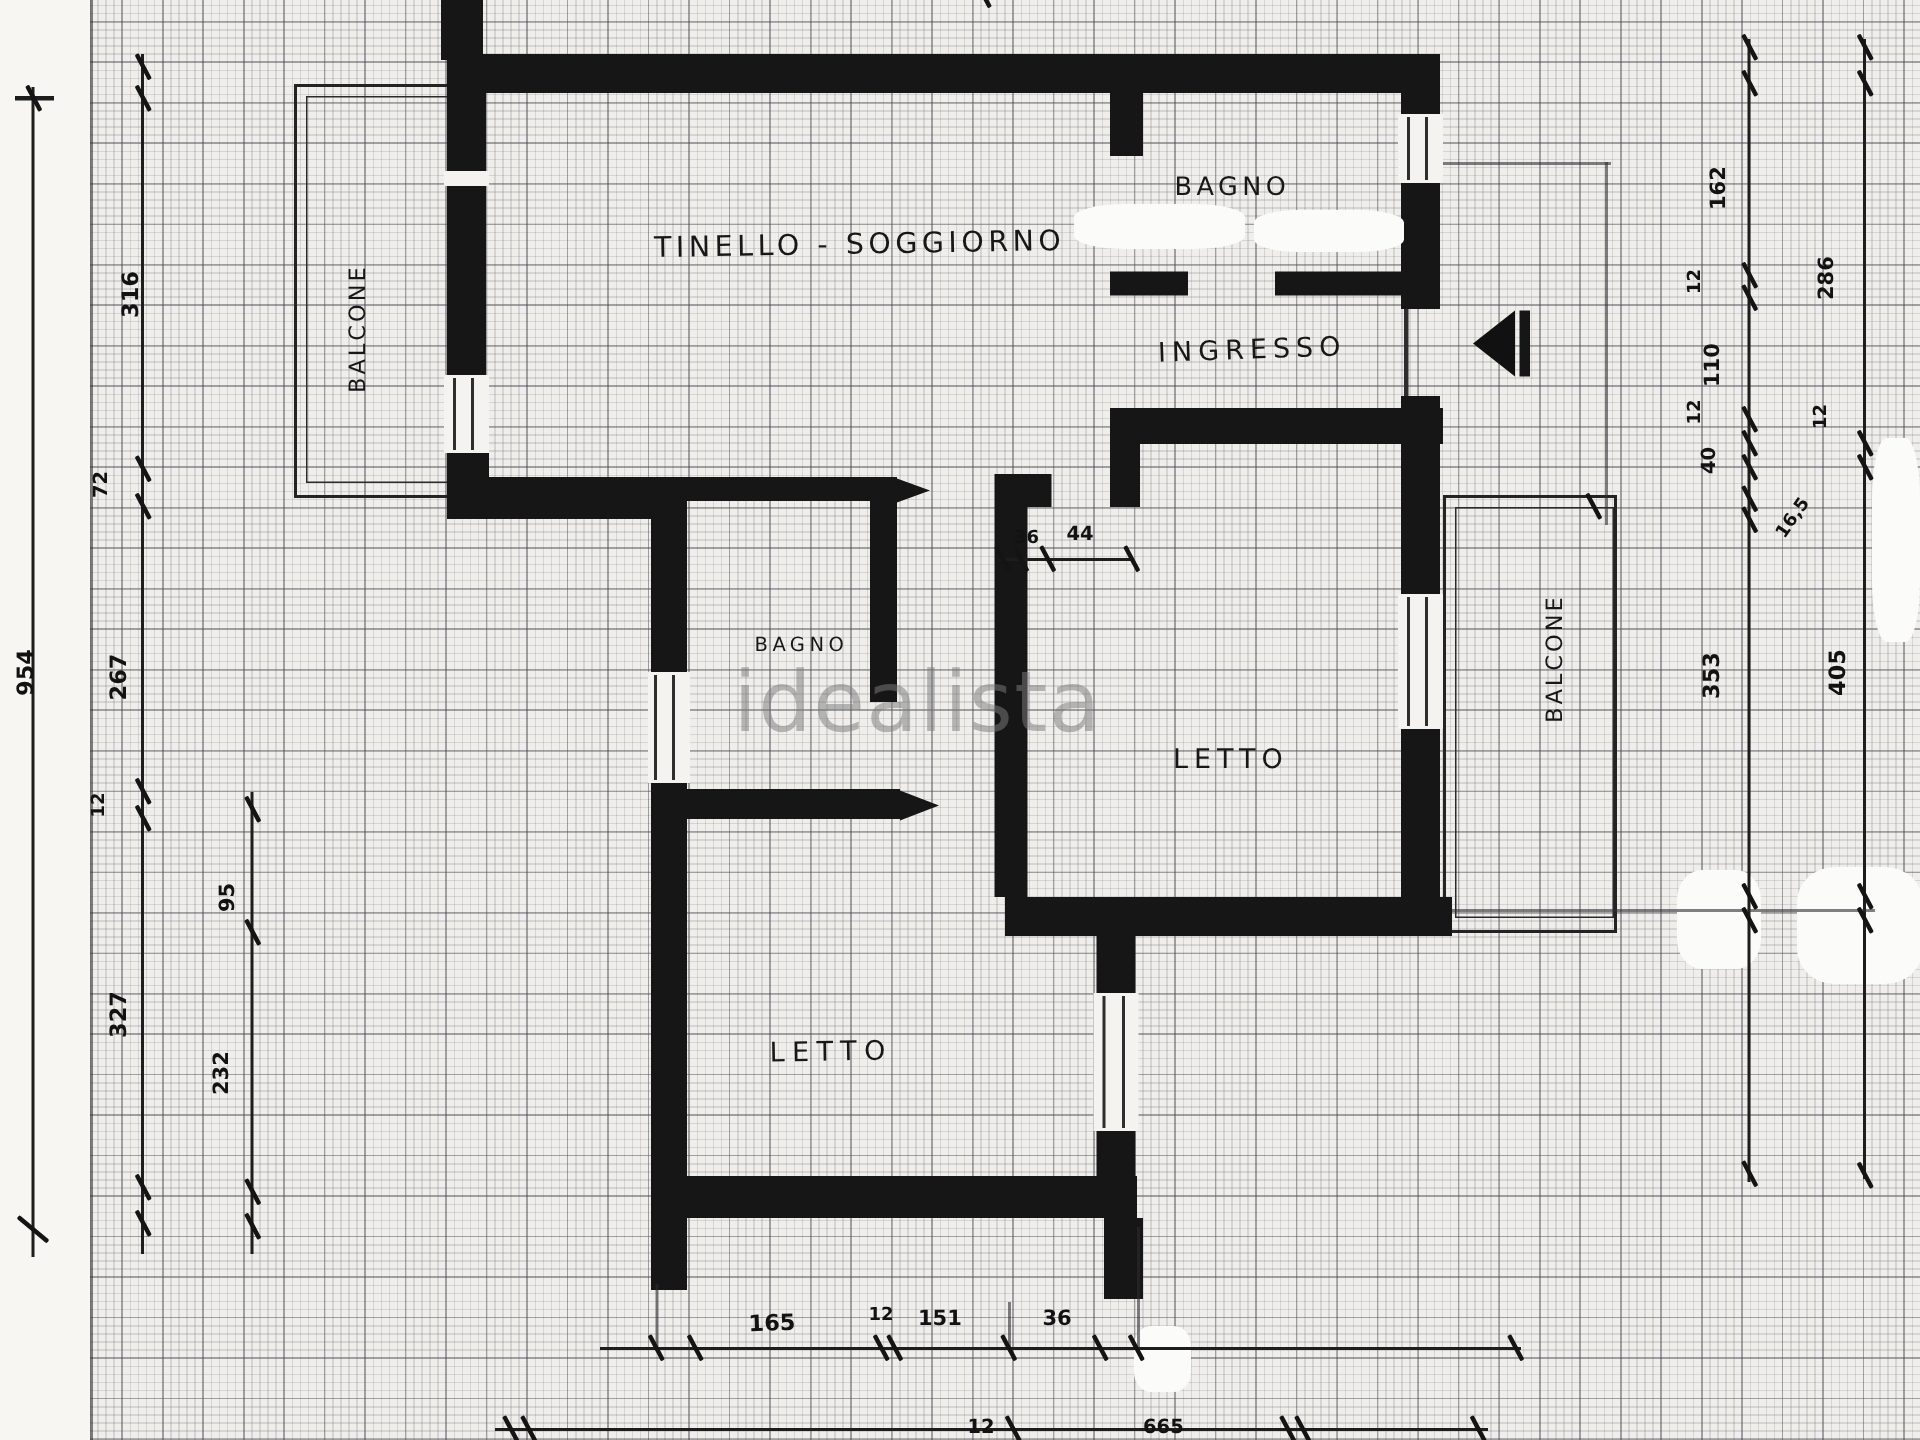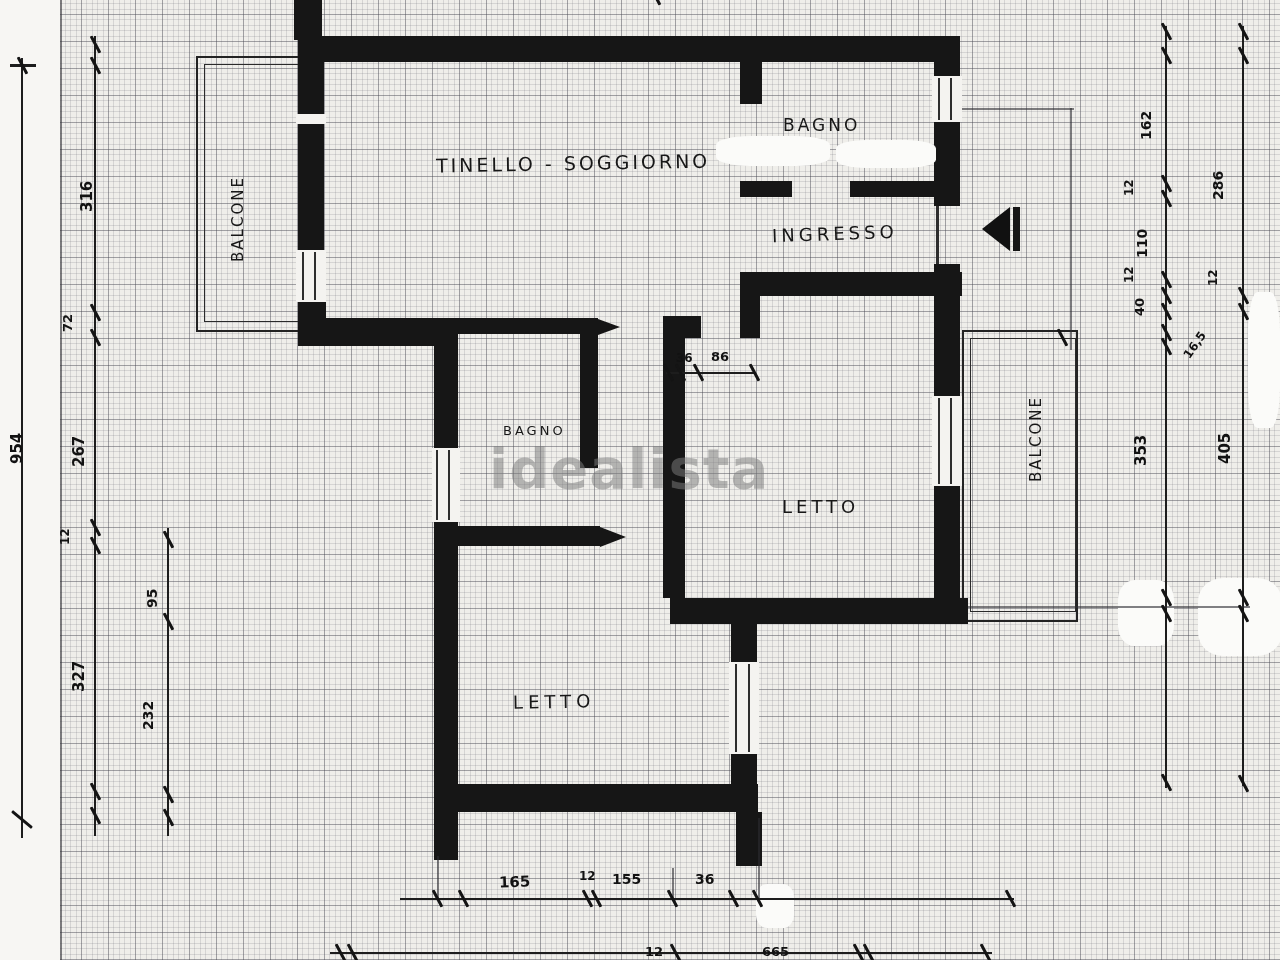--- a/index.html
+++ b/index.html
@@ -19,21 +19,21 @@
   .dl{position:absolute;background:#1d1d1d;}
   .t{position:absolute;width:19px;height:3px;background:#141414;border-radius:1px;transform:rotate(62deg);}
   .win{position:absolute;background:#f4f3f0;}
   .wo{position:absolute;background:#fbfbf9;border-radius:30%;}
   .balc{position:absolute;border:2px solid #232323;}
   .balci{position:absolute;border:1px solid #2a2a2a;}
   .lbl{position:absolute;color:#171717;font-weight:500;white-space:nowrap;}
   .lblv{position:absolute;color:#171717;font-weight:500;white-space:nowrap;transform:rotate(-90deg);transform-origin:0 0;}
   .dim{position:absolute;color:#121212;font-weight:600;white-space:nowrap;}
   .dimv{position:absolute;color:#121212;font-weight:600;white-space:nowrap;transform:rotate(-90deg);transform-origin:0 0;}
-  .wm{position:absolute;font-weight:700;color:rgba(125,125,125,.52);letter-spacing:1px;}
+  .wm{position:absolute;font-weight:400;color:rgba(125,125,125,.52);letter-spacing:1px;}
   .margin{position:absolute;background:#f7f6f3;}
   .tri{position:absolute;width:0;height:0;}
 </style>
 </head>
 <body>
 
 <div id="stage">
 
   <div class="margin" style="left:0;top:0;width:60px;height:960px"></div>
   <div class="lthin" style="left:60px;top:0;width:2px;height:960px"></div>
@@ -201,23 +201,23 @@
   <span class="dimv" style="left:1122px;top:196px;font-size:12px">12</span>
   <span class="dimv" style="left:1134px;top:258px;font-size:14px">110</span>
   <span class="dimv" style="left:1122px;top:283px;font-size:12px">12</span>
   <span class="dimv" style="left:1132px;top:316px;font-size:13px">40</span>
   <span class="dim" style="left:1180px;top:338px;font-size:12px;transform:rotate(-55deg)">16,5</span>
   <span class="dimv" style="left:1132px;top:466px;font-size:15px">353</span>
   <span class="dimv" style="left:1210px;top:200px;font-size:14px">286</span>
   <span class="dimv" style="left:1206px;top:286px;font-size:12px">12</span>
   <span class="dimv" style="left:1216px;top:464px;font-size:15px">405</span>
   <span class="dim" style="left:676px;top:351px;font-size:12px">36</span>
-  <span class="dim" style="left:711px;top:349px;font-size:13px">86</span>
+  <span class="dim" style="left:711px;top:349px;font-size:13px">44</span>
   <span class="dim" style="left:499px;top:873px;font-size:15px;transform:rotate(-2deg)">165</span>
   <span class="dim" style="left:579px;top:869px;font-size:12px">12</span>
-  <span class="dim" style="left:612px;top:871px;font-size:14px">155</span>
+  <span class="dim" style="left:612px;top:871px;font-size:14px">151</span>
   <span class="dim" style="left:695px;top:871px;font-size:14px">36</span>
   <span class="dim" style="left:645px;top:944px;font-size:13px">12</span>
   <span class="dim" style="left:762px;top:944px;font-size:13px">665</span>
 
   <span class="wm" style="left:489px;top:436px;font-size:56px">idealista</span>
 
 </div>
 
 </body></html>

